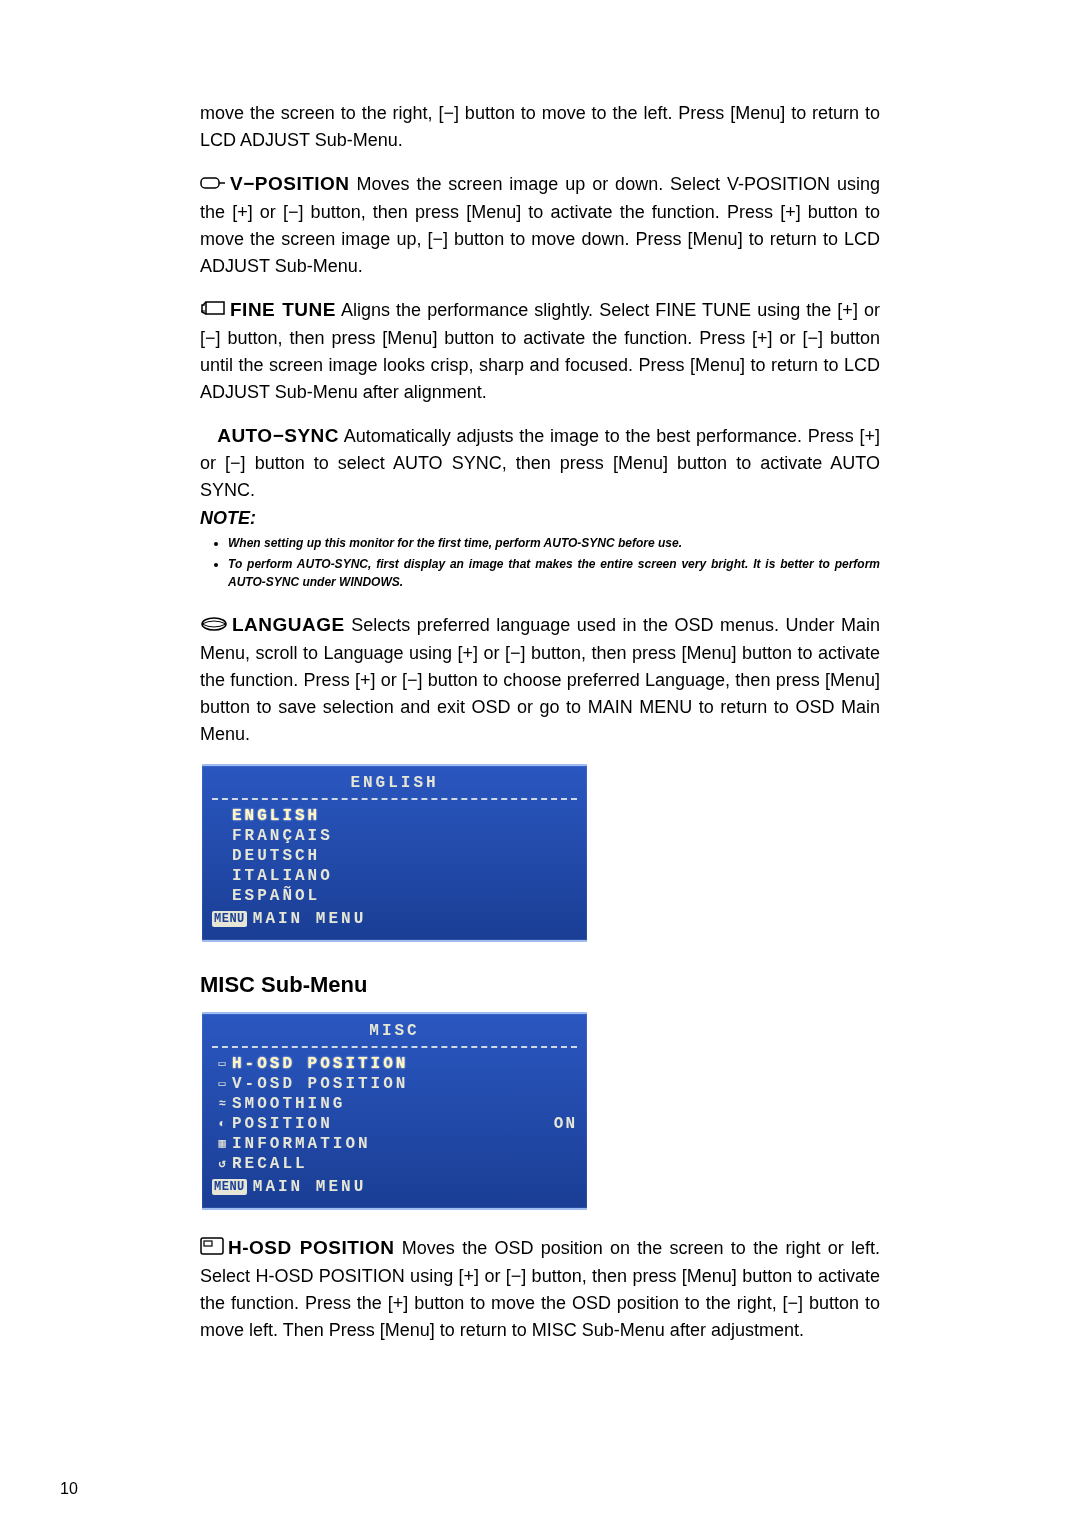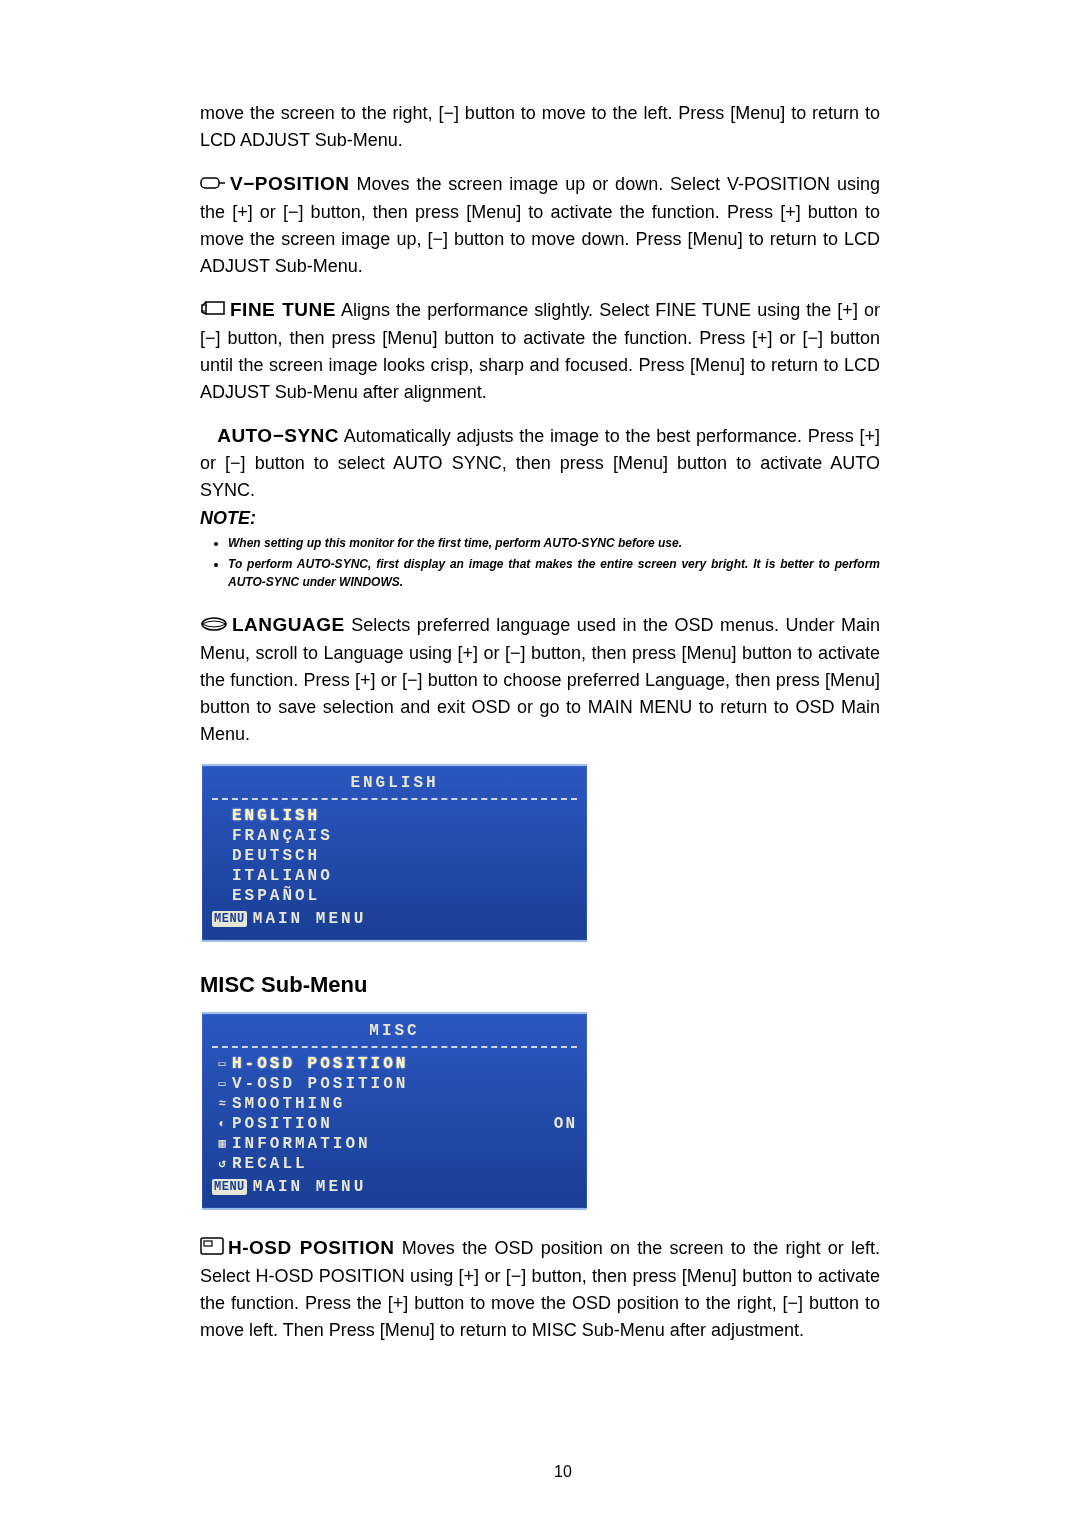--- a/index.html
+++ b/index.html
@@ -110,26 +110,25 @@
     letter-spacing: 0.5px;
     background: #e6e6d6;
     color: #1a3e95;
     padding: 1px 2px;
     border-radius: 2px;
     margin-right: 6px;
     vertical-align: middle;
   }
   .page-number {
     position: absolute;
-    bottom: 47px;
+    bottom: 30px;
     left: 0;
     width: 100%;
-    text-align: center;
+    text-align: left;
     font-size: 16px;
-    margin-left: 23px;
   }
 </style>
 </head>
 <body>
 
 <div class="page">
 
   <p class="body-text">move the screen to the right, [−] button to move to the left. Press [Menu] to return to LCD ADJUST Sub-Menu.</p>
 
   <p class="body-text">

